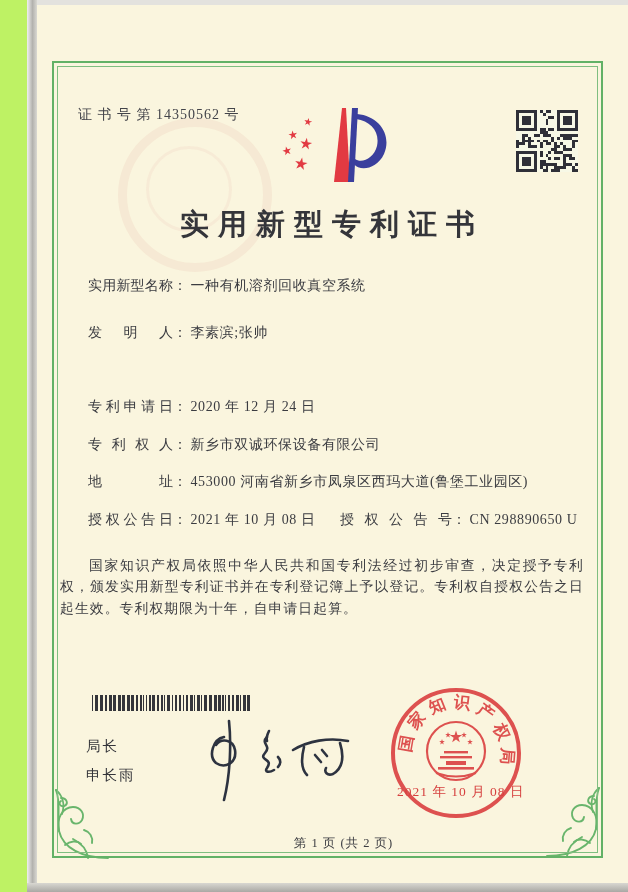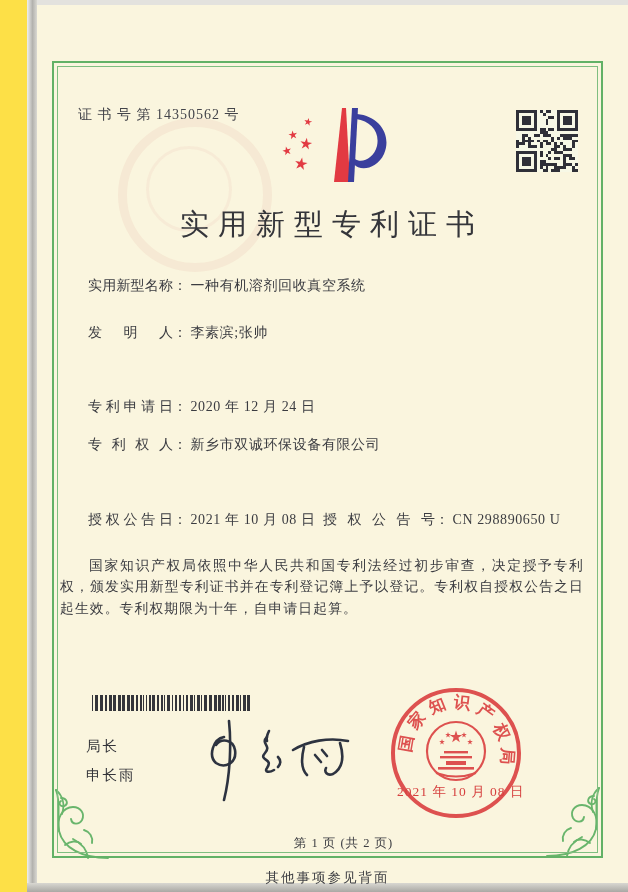--- a/index.html
+++ b/index.html
@@ -1,17 +1,17 @@
 <!DOCTYPE html>
 <html><head>
 <meta charset="utf-8">
 <style>
   html,body{margin:0;padding:0;}
   body{font-family:"Liberation Serif","DejaVu Serif",serif;background:#efefed;}
-  .container{position:relative;width:628px;height:892px;overflow:hidden;background:#fde047;}
+  .container{position:relative;width:628px;height:892px;overflow:hidden;background:#bef264;}
   
   .edge-left{position:absolute;left:27px;top:0;width:10px;height:100%;
     background:linear-gradient(90deg,#f0f0ee,#b3b2ae 55%,#d9d8d2);}
   .edge-bottom{position:absolute;left:27px;right:0;bottom:0;height:9px;
     background:linear-gradient(180deg,#d8d7d1,#a9a8a4);}
   .edge-top{position:absolute;left:27px;right:0;top:0;height:5px;background:#e3e2de;}
   .page{position:absolute;left:37px;top:5px;right:0;bottom:9px;background:#faf5de;}
 
   
   .frame{position:absolute;left:52px;top:61px;width:551px;height:797px;
@@ -26,28 +26,28 @@
     border:9px solid rgba(213,120,110,0.09);}
   .ghost-seal2{position:absolute;left:146px;top:146px;width:80px;height:80px;border-radius:50%;
     border:3px solid rgba(213,120,110,0.07);}
 
   .cert-no{position:absolute;left:78px;top:106px;font-size:14px;color:#43444a;letter-spacing:1px;}
 
   .logo{position:absolute;left:266px;top:98px;width:124px;height:102px;}
   .qr{position:absolute;left:516px;top:110px;width:62px;height:62px;}
 
   .title{position:absolute;left:52px;top:205px;width:551px;text-align:center;
-    font-size:29px;font-weight:400;color:#34353a;letter-spacing:9px;text-indent:9px;}
+    font-size:29px;font-weight:700;color:#34353a;letter-spacing:9px;text-indent:9px;}
 
   .frow{position:absolute;left:88px;width:500px;font-size:14px;color:#3b3c41;white-space:nowrap;}
   .flabel{display:inline-block;width:85px;text-align:justify;text-align-last:justify;vertical-align:top;}
   .fcolon{display:inline-block;}
   .fvalue{letter-spacing:.6px;}
   .grant-pair{position:absolute;left:235px;top:0;}
-  .glabel{display:inline-block;width:112px;text-align:justify;text-align-last:justify;}
+  .glabel{display:inline-block;width:112px;text-align:justify;text-align-last:justify;margin-left:17px;}
 
   .paras{position:absolute;left:60px;top:539px;width:524px;font-size:13.8px;line-height:21.4px;
     color:#3b3c41;text-align:justify;letter-spacing:1.1px;}
   .paras p{margin:16px 0 6px 0;text-indent:2.1em;}
 
   .barcode{position:absolute;left:92px;top:695px;width:162px;height:16px;}
   .barcode i{display:inline-block;height:100%;background:#34353a;vertical-align:top;}
 
   .signer-title{position:absolute;left:86px;top:737px;font-size:14.5px;color:#34353a;letter-spacing:2px;}
   .signer-name{position:absolute;left:86px;top:766px;font-size:14.5px;color:#34353a;letter-spacing:2px;}
@@ -232,20 +232,24 @@
     <span class="fvalue">一种有机溶剂回收真空系统</span>
   </div>
   <div class="frow" style="top:398px">
     <span class="flabel">专利申请日</span><span class="fcolon">：</span>
     <span class="fvalue">2020 年 12 月 24 日</span>
   </div>
   <div class="frow" style="top:436px">
     <span class="flabel">专利权人</span><span class="fcolon">：</span>
     <span class="fvalue">新乡市双诚环保设备有限公司</span>
   </div>
+  <div class="frow" style="top:473px">
+    <span class="flabel">地址</span><span class="fcolon">：</span>
+    <span class="fvalue">453000 河南省新乡市凤泉区西玛大道(鲁堡工业园区)</span>
+  </div>
   <div class="frow" style="top:511px">
     <span class="flabel">授权公告日</span><span class="fcolon">：</span>
     <span class="fvalue">2021 年 10 月 08 日</span>
     <span class="grant-pair">
       <span class="glabel">授权公告号</span><span class="fcolon">：</span>
       <span class="fvalue">CN 298890650 U</span>
     </span>
   </div>
 
   <div class="paras">
@@ -324,14 +328,13 @@
       <path d="M11 12 C17 12 19 18 14 20 C10 21 8 17 11 15"></path>
       <path d="M34 44 C40 46 43 51 42 57"></path>
     </g>
   </svg>
 
   <div class="frame" style="background:none;border-color:#62b166;">
     <div class="frame-inner"></div>
   </div>
 
   <div class="footer-page">第 1 页 (共 2 页)</div>
-  <div class="back-note">其他事项参见背面</div>
 </div>
 
 </body></html>

